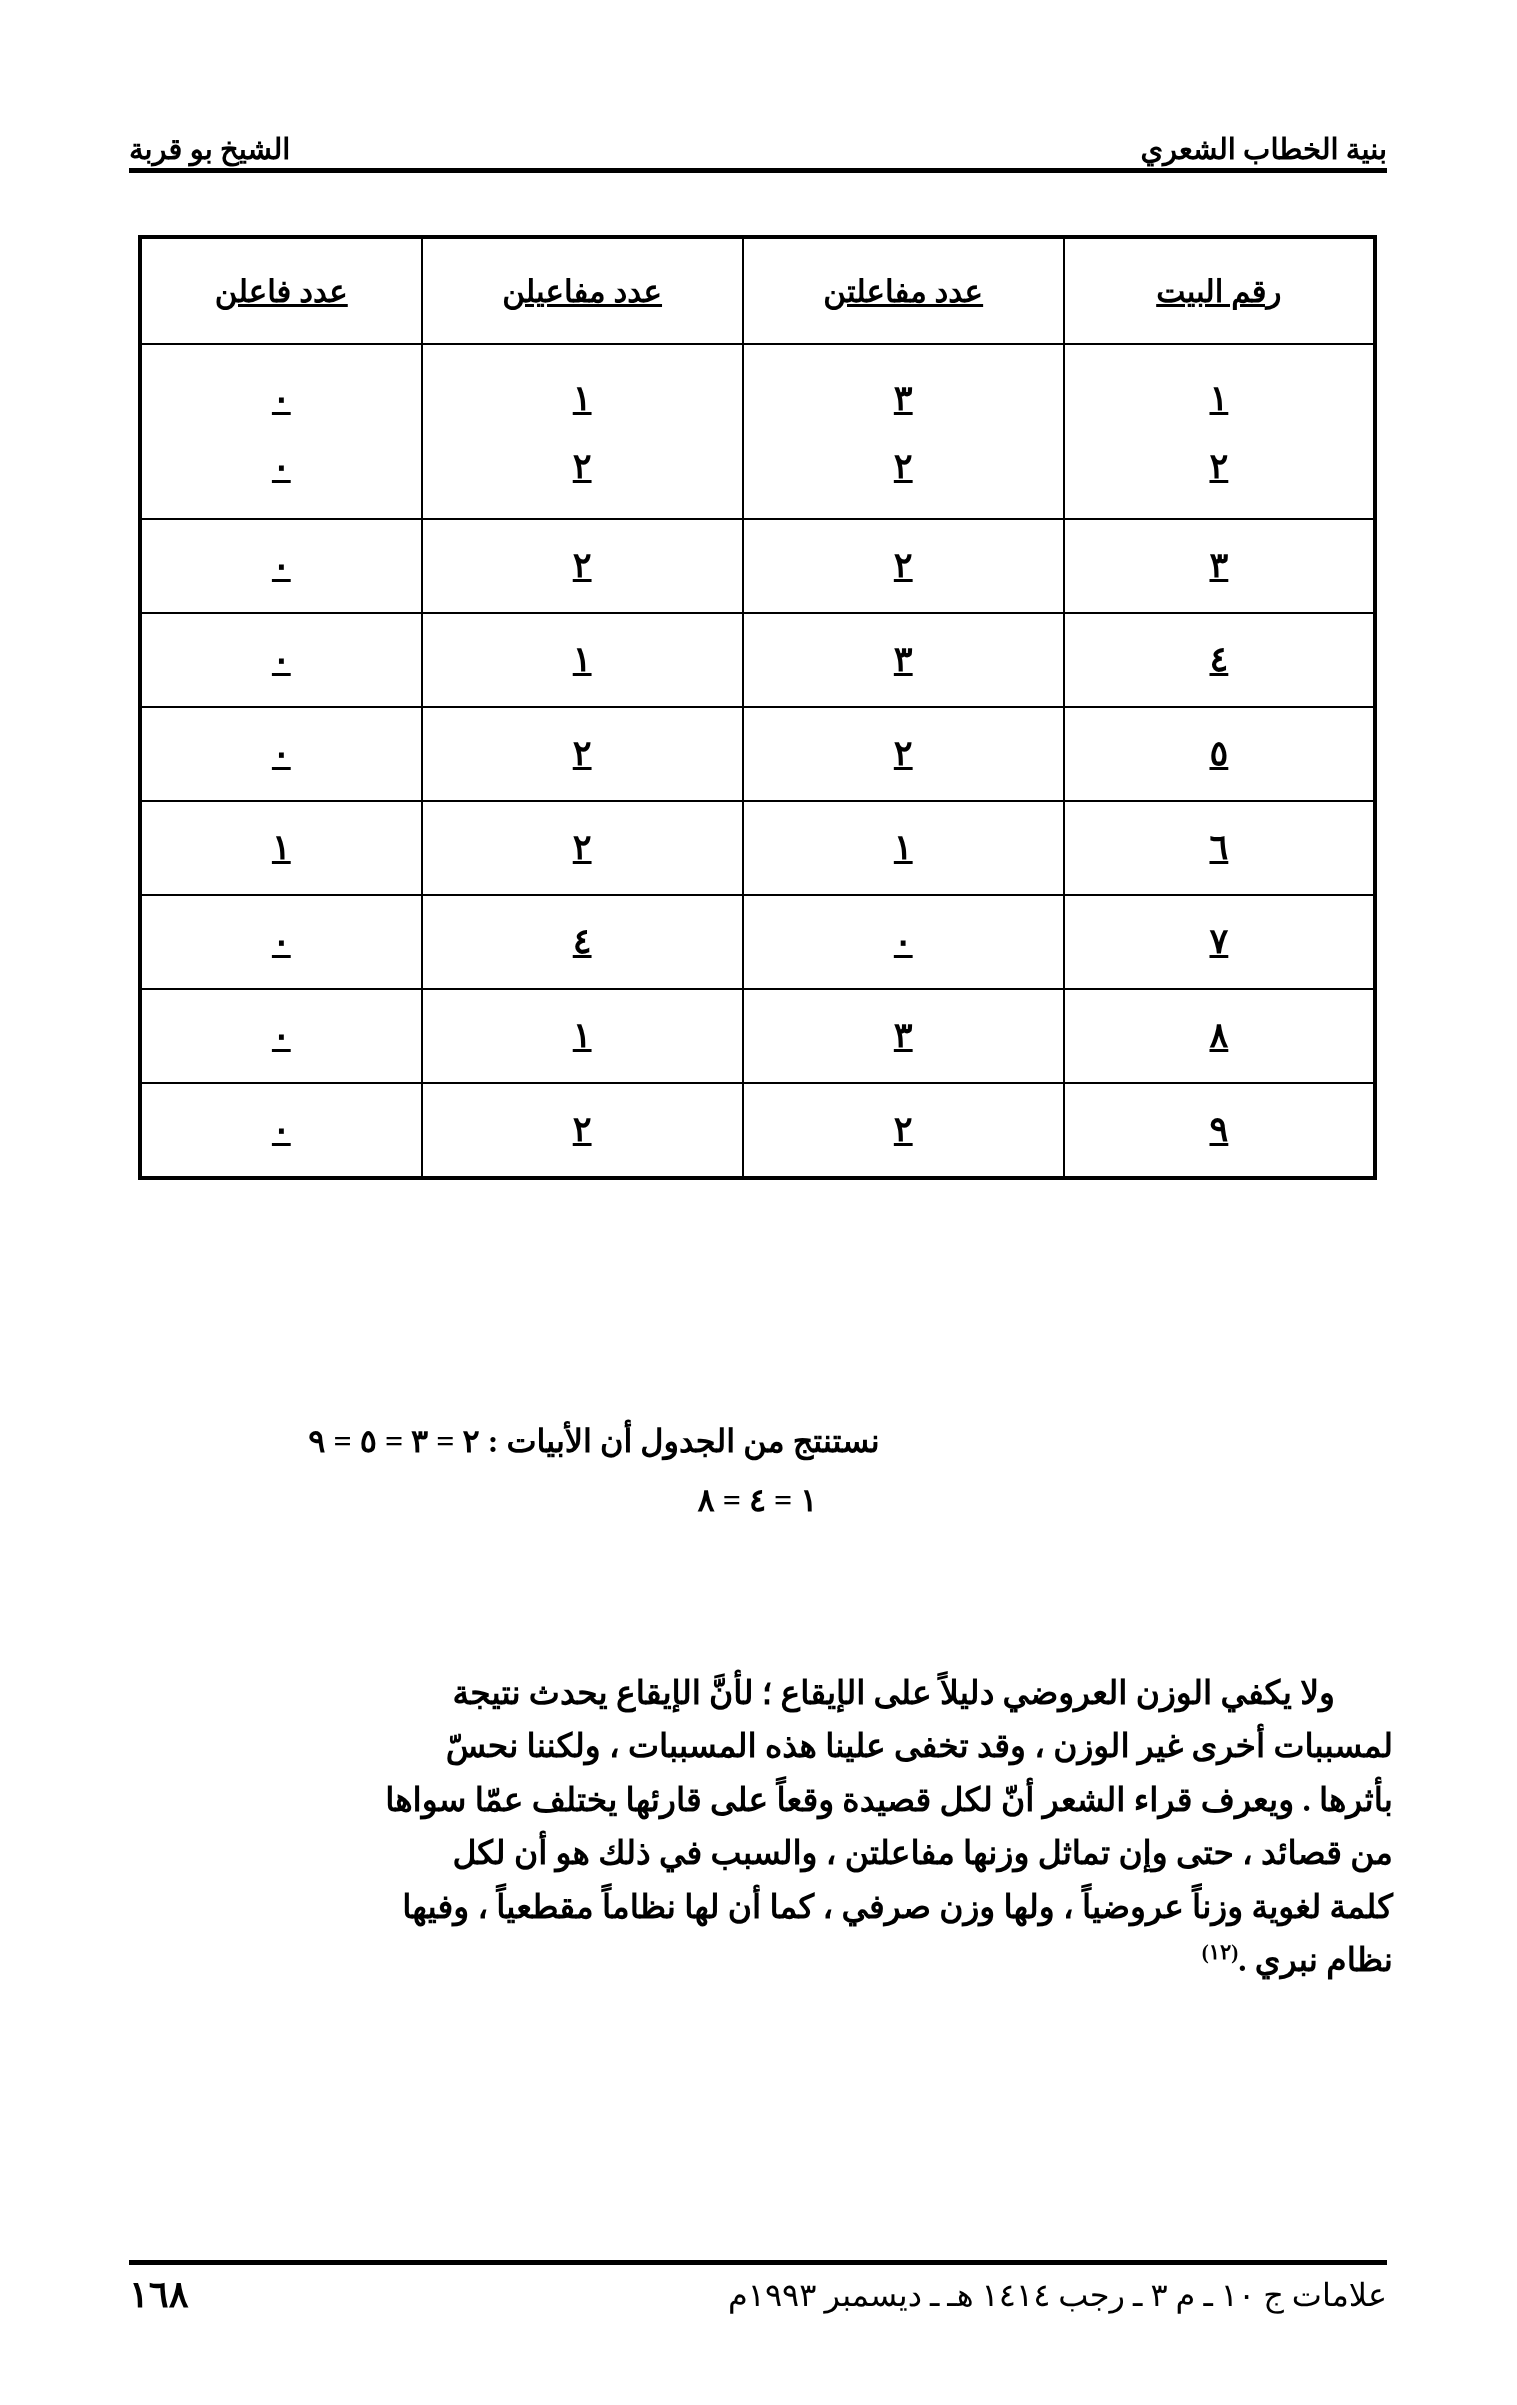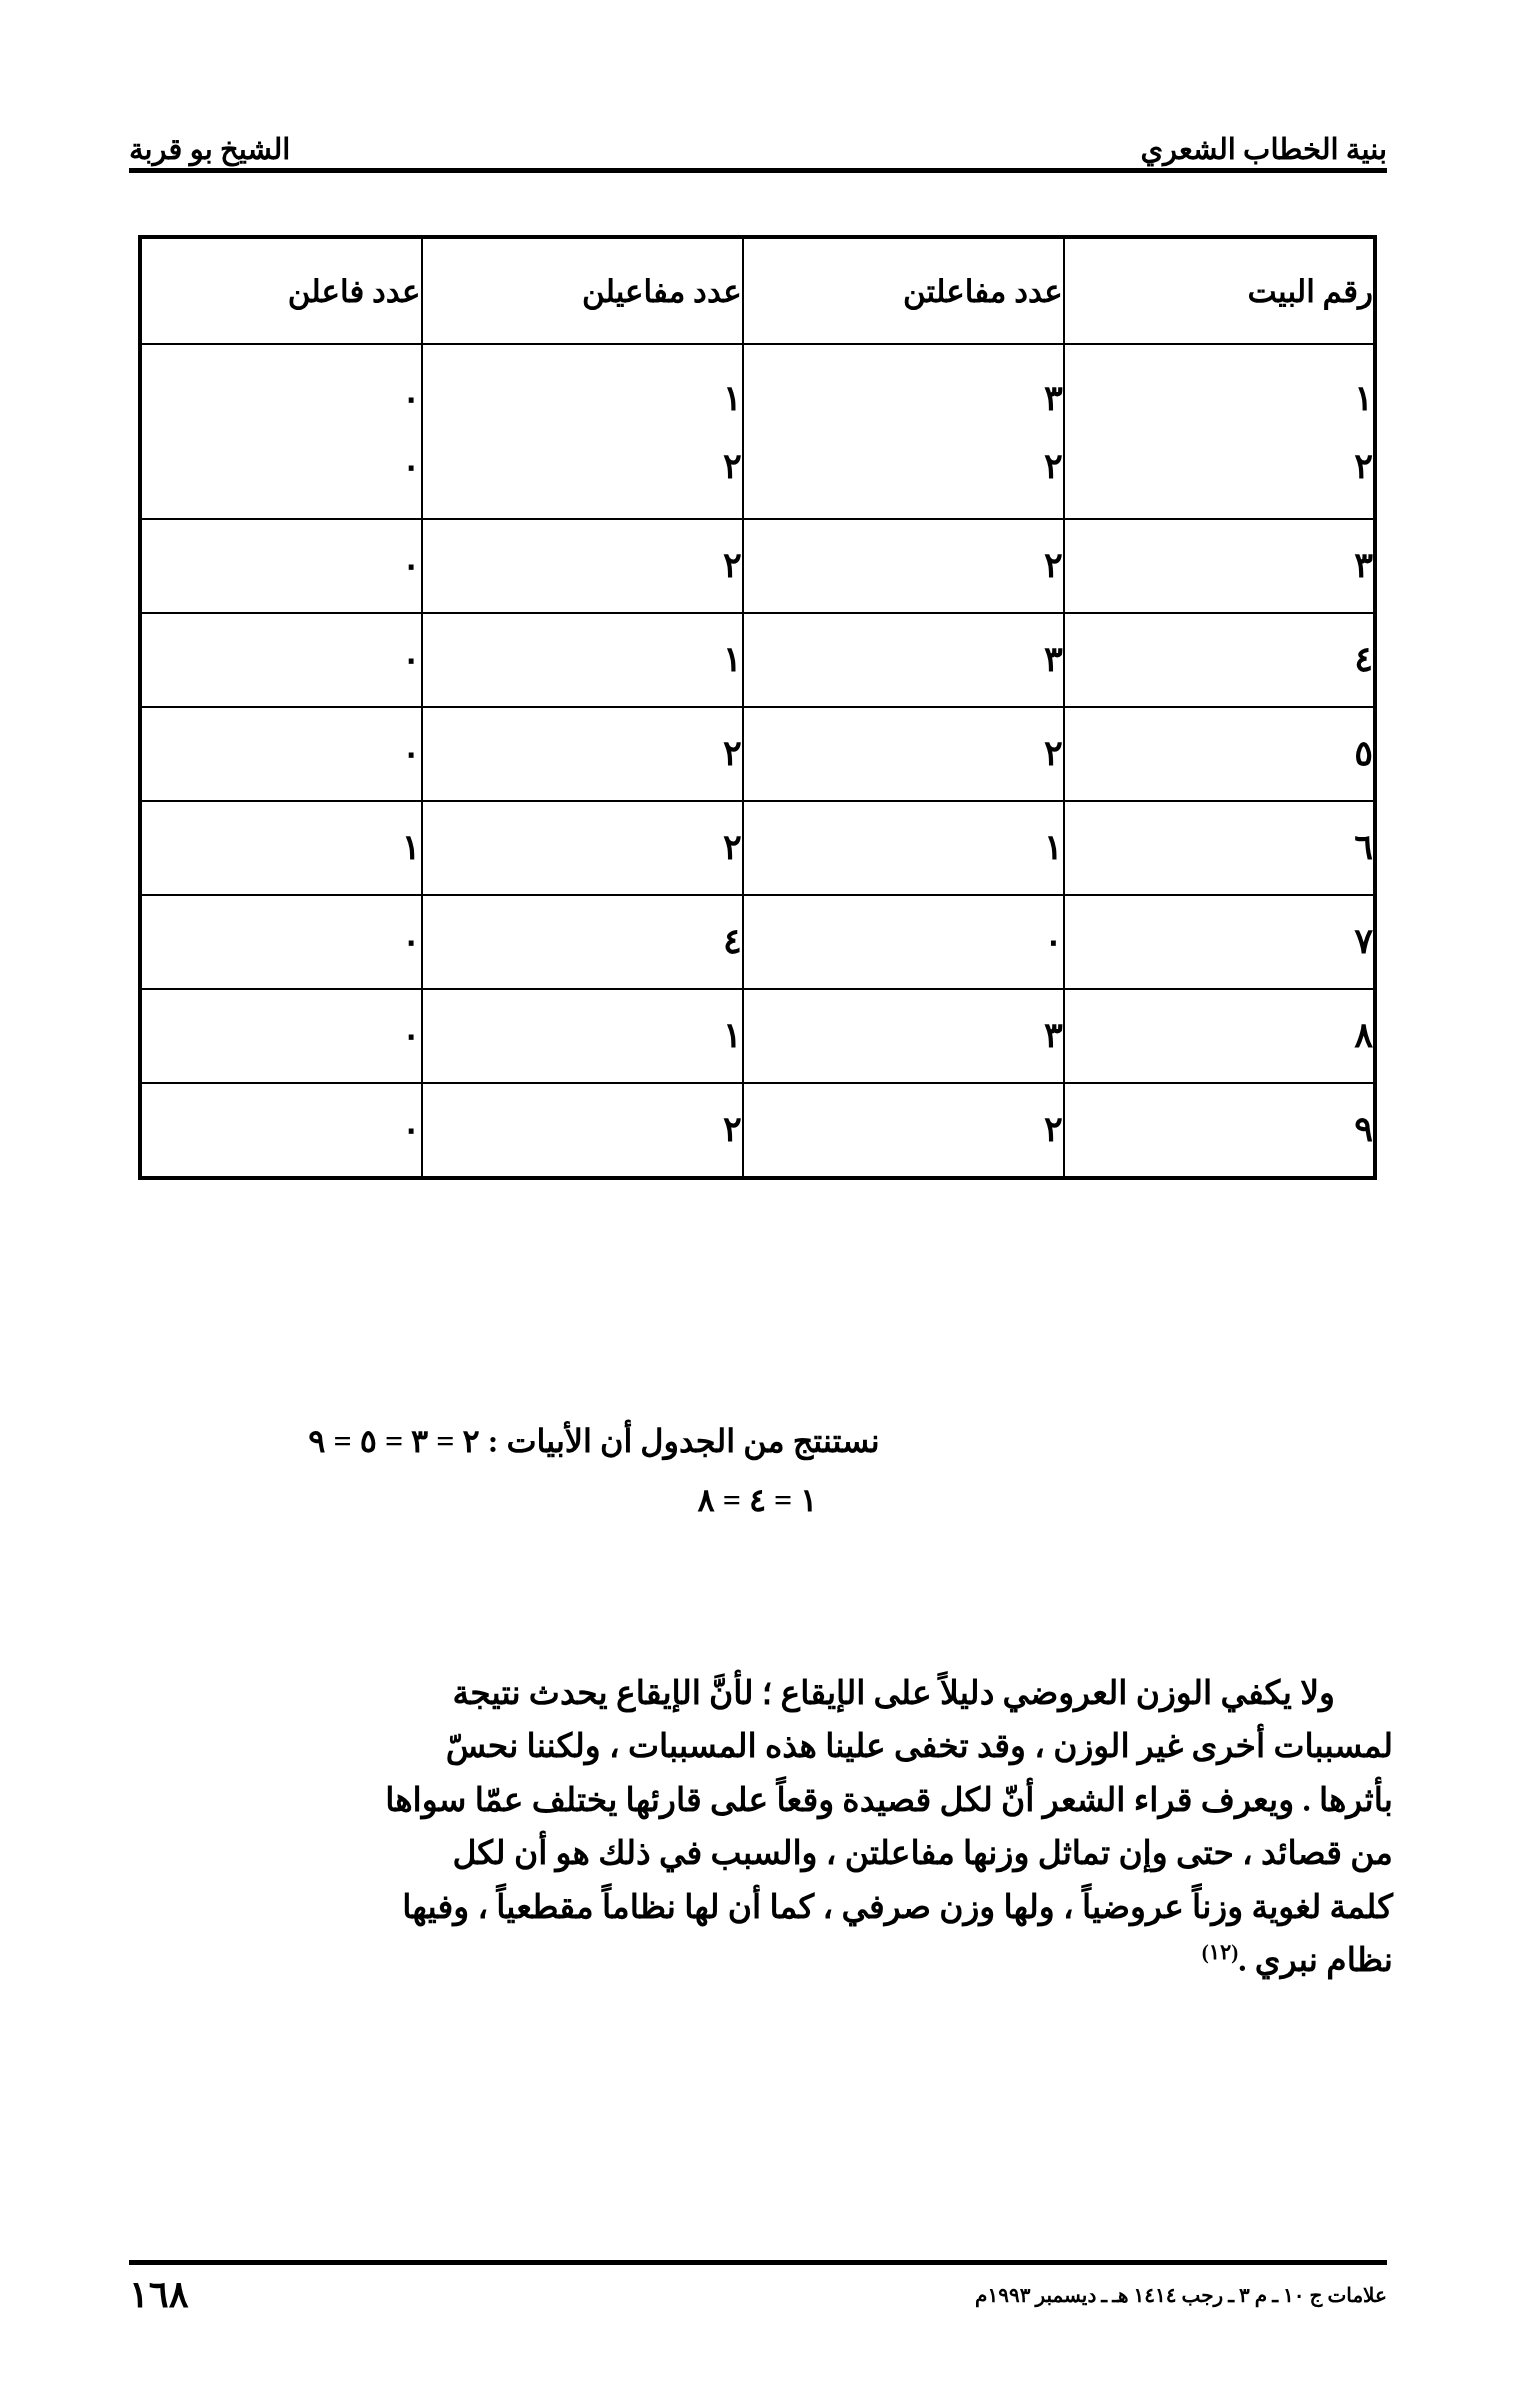--- a/index.html
+++ b/index.html
@@ -65,26 +65,27 @@
     border: 4.8px solid #000000;
   }
   table.data col.c-num   { width: 25.2%; }
   table.data col.c-mufa  { width: 26.0%; }
   table.data col.c-mufai { width: 26.0%; }
   table.data col.c-fa    { width: 22.8%; }
 
   table.data th,
   table.data td {
     border: 2.9px solid #000000;
-    text-align: right;
+    text-align: center;
     vertical-align: middle;
     font-size: 33px;
     font-weight: bold;
     padding: 0;
     font-family: "Liberation Serif", "DejaVu Serif", serif;
+    text-decoration: underline;
   }
   table.data thead th {
     height: 104px;
     font-size: 31px;
     letter-spacing: 0.5px;
   }
   table.data tbody td {
     height: 92px;
     font-size: 35px;
   }
@@ -162,22 +163,22 @@
     position: absolute;
     top: 13.4px;
     left: 0;
     right: 0;
     display: flex;
     justify-content: space-between;
     align-items: center;
     direction: rtl;
   }
   .footer-cite {
-    font-size: 20px;
-    font-weight: bold;
+    font-size: 32px;
+    font-weight: normal;
     white-space: nowrap;
     direction: rtl;
   }
   .footer-page {
     font-size: 37px;
     font-weight: bold;
     letter-spacing: 1px;
   }
 </style>
 </head>

